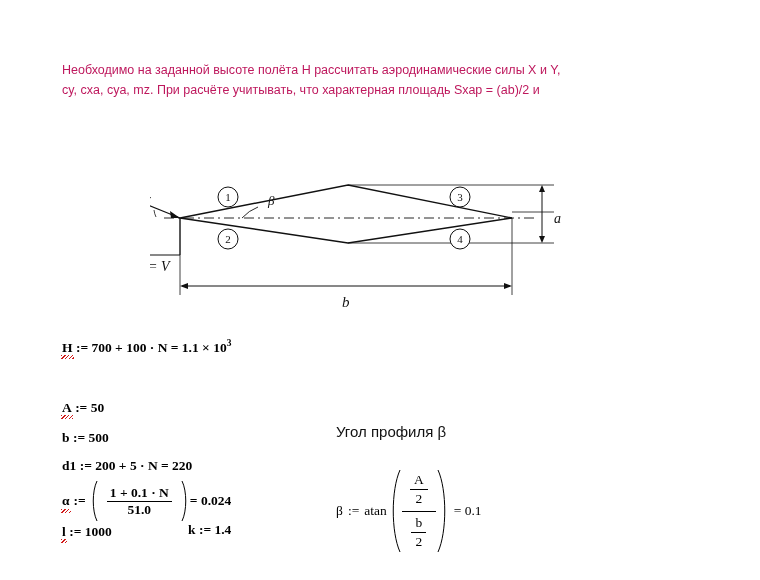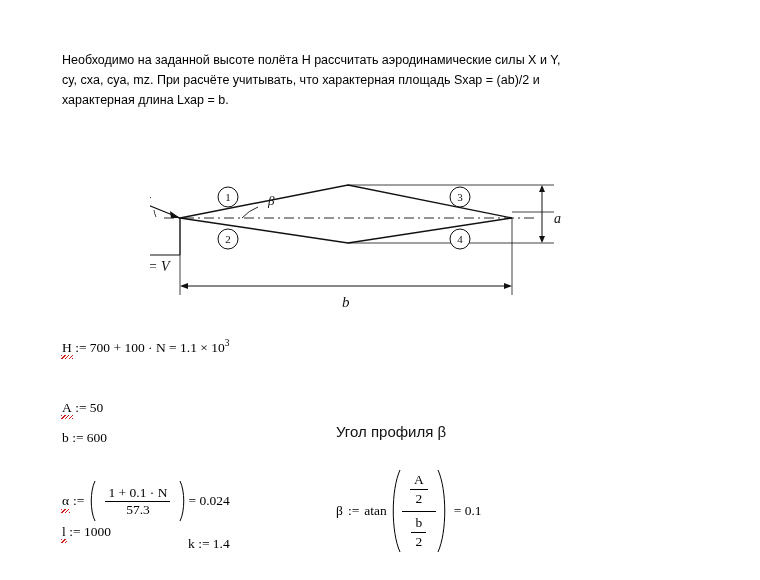--- a/index.html
+++ b/index.html
@@ -18,25 +18,25 @@
   .page {
     position: absolute;
     left: 0; top: 0;
     width: 760px; height: 580px;
   }
 
   
   .intro {
     position: absolute;
     left: 62px;
-    top: 50px;
+    top: 60px;
     width: 630px;
     font-size: 12.5px;
     line-height: 20px;
-    color: #000000;
+    color: #be185d;
   }
   .intro div { white-space: pre-wrap; }
 
   
   .figure {
     position: absolute;
     left: 150px;
     top: 155px;
     width: 420px;
     height: 160px;
@@ -50,20 +50,21 @@
     top: 338px;
     width: 660px;
     height: 230px;
     font-family: "Liberation Serif", serif;
     font-size: 13.5px;
     color: #000;
   }
   .mline {
     position: absolute;
     white-space: nowrap;
+    font-weight: bold;
   }
   .mline .var { position: relative; }
   
   .squiggle::after {
     content: "";
     position: absolute;
     left: -1px;
     right: -1px;
     bottom: -4px;
     height: 4px;
@@ -154,21 +155,20 @@
   }
 </style>
 </head>
 <body>
 
 <div class="page">
 
   <div class="intro">
     <div>Необходимо на заданной высоте полёта H рассчитать аэродинамические силы X и Y,</div>
     <div>cy, cxa, cya, mz. При расчёте учитывать, что характерная площадь Sхар = (ab)/2 и</div>
-    <div>характерная длина Lхар = b.</div>
   </div>
 
   <div class="figure">
     <svg width="420" height="160" viewBox="0 0 420 160">
 
       <g fill="none" stroke="#111" stroke-width="1.4">
         <path d="M 30 63 L 198 30 L 362 63 L 198 88 Z"></path>
       </g>
 
       <g stroke="#111" stroke-width="0.9" stroke-dasharray="10 4 2 4" fill="none">
@@ -248,50 +248,51 @@
       <span>:= 700 + 100 · N = 1.1 ×</span>
       <span>10</span><sup class="exp">3</sup>
     </div>
 
 
     <div class="mline" style="left:4px; top:62px;">
       <span class="var squiggle">A</span>
       <span>:= 50</span>
     </div>
 
-    <div class="mline" style="left:4px; top:92px;">b := 600</div>
-
+    <div class="mline" style="left:4px; top:92px;">b := 500</div>
+
+    <div class="mline" style="left:4px; top:120px;">d1 := 200 + 5 · N = 220</div>
 
     <div class="mline" style="left:4px; top:142px;">
       <span class="grp">
         <span class="var squiggle">α</span>
         <span style="margin:0 4px;">:=</span>
         <span class="paren">
           <svg width="9" height="42" viewBox="0 0 9 42">
               <path d="M7 1 C2 11, 2 31, 7 41" fill="none" stroke="#000" stroke-width="1"></path>
             </svg>
         </span>
         <span class="frac">
           <span class="num">1 + 0.1 · N</span>
-          <span class="den">57.3</span>
+          <span class="den">51.0</span>
         </span>
         <span class="paren">
           <svg width="9" height="42" viewBox="0 0 9 42">
               <path d="M2 1 C7 11, 7 31, 2 41" fill="none" stroke="#000" stroke-width="1"></path>
             </svg>
         </span>
         <span style="margin-left:1px;">= 0.024</span>
       </span>
     </div>
 
     <div class="mline" style="left:4px; top:186px;text-align:center;">
       <span class="var squiggle">l</span>
       <span>:= 1000</span>
     </div>
-    <div class="mline" style="left:130px; top:198px;">k := 1.4</div>
+    <div class="mline" style="left:130px; top:184px;">k := 1.4</div>
 
     <div class="rblock">
       <div class="rtitle">Угол профиля β</div>
     </div>
 
     <div class="beta-expr">
       <span class="var">β</span>
       <span style="margin:0 5px;">:=</span>
       <span>atan</span>
       <span class="paren" style="margin-left:3px;">

